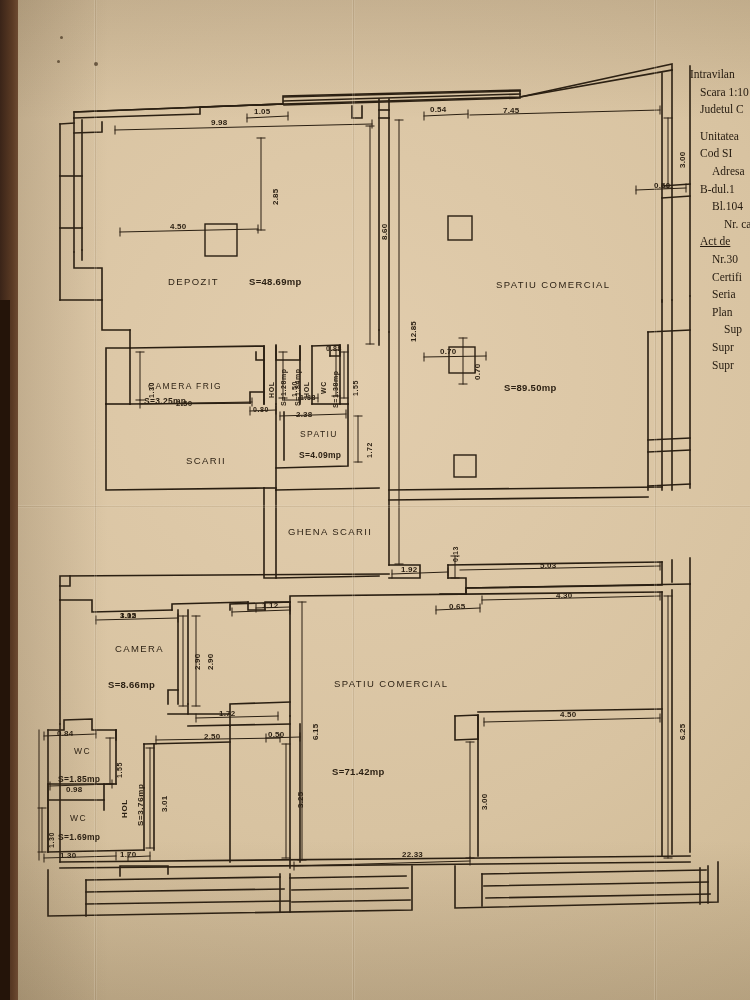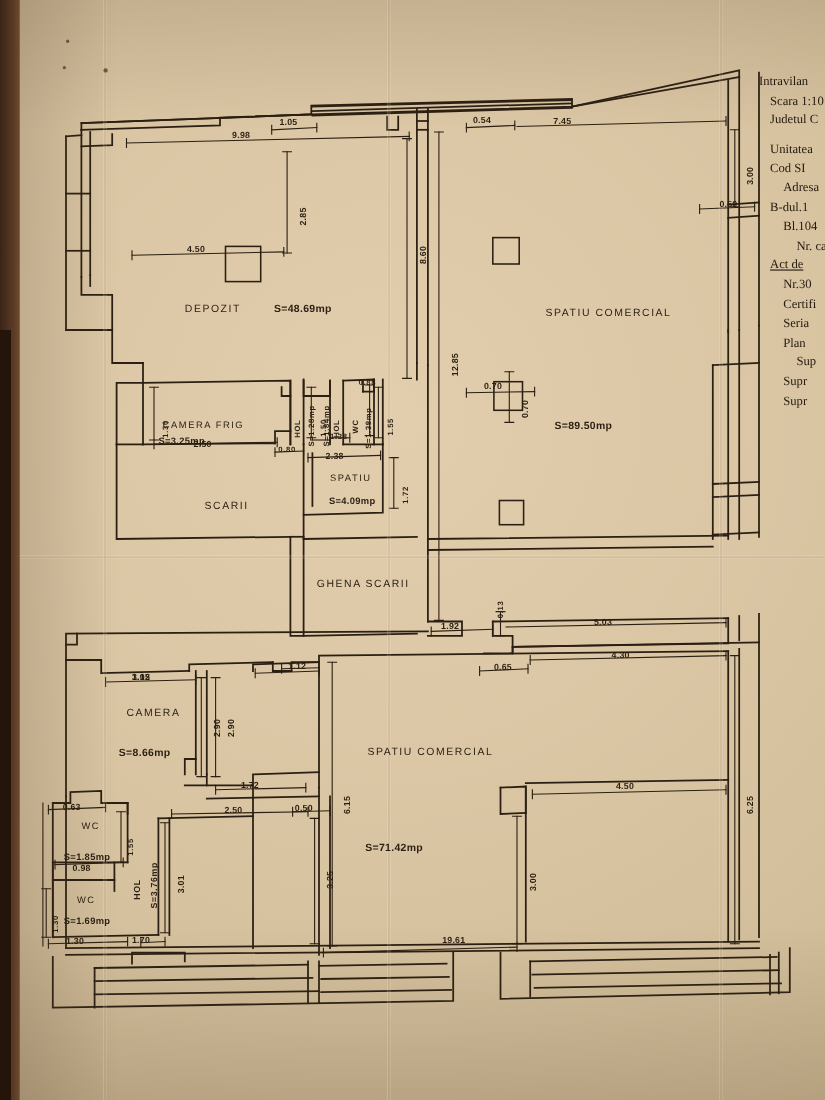--- a/index.html
+++ b/index.html
@@ -548,27 +548,27 @@
   <div class="lbl dim" style="left:219px;top:709px">1.72</div>
   <div class="lbl dim" style="left:204px;top:732px">2.50</div>
   <div class="lbl dim" style="left:268px;top:730px">0.50</div>
   <div class="lbl dim dim-v" style="left:311px;top:740px">6.15</div>
   <div class="lbl dim" style="left:560px;top:710px">4.50</div>
   <div class="lbl dim dim-v" style="left:678px;top:740px">6.25</div>
   <div class="lbl dim dim-v" style="left:480px;top:810px">3.00</div>
   <div class="lbl dim dim-v" style="left:296px;top:808px">3.25</div>
   <div class="lbl dim dim-v" style="left:160px;top:812px">3.01</div>
 
-  <div class="lbl dim" style="left:57px;top:729px">0.63</div>
+  <div class="lbl dim" style="left:57px;top:729px">0.84</div>
   <div class="lbl tiny dim-v" style="left:116px;top:778px">1.55</div>
   <div class="lbl dim" style="left:66px;top:785px">0.98</div>
   <div class="lbl tiny dim-v" style="left:48px;top:848px">1.30</div>
   <div class="lbl dim" style="left:60px;top:851px">1.30</div>
   <div class="lbl dim" style="left:120px;top:850px">1.70</div>
-  <div class="lbl dim" style="left:402px;top:850px">19.61</div>
+  <div class="lbl dim" style="left:402px;top:850px">22.33</div>
 
   <div class="legend">
     <span class="hdr">Intravilan</span>
     <span class="indent1">Scara 1:10</span>
     <span class="indent1">Judetul C</span>
     <span class="gap"></span>
     <span class="bullet indent2">Unitatea</span>
     <span class="bullet indent2">Cod SI</span>
     <span class="indent2">Adresa</span>
     <span class="bullet indent2">B-dul.1</span>

